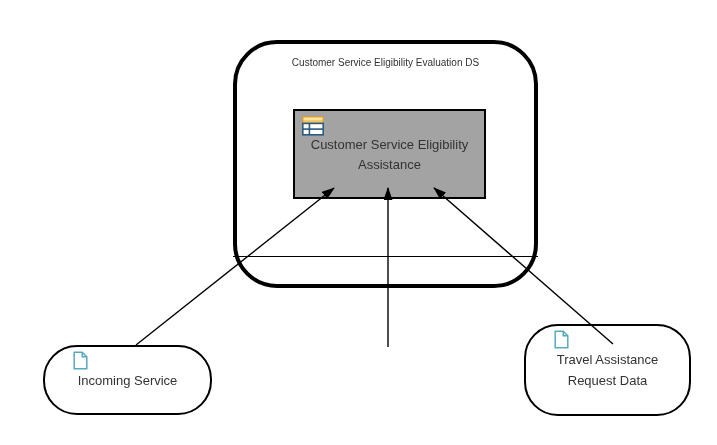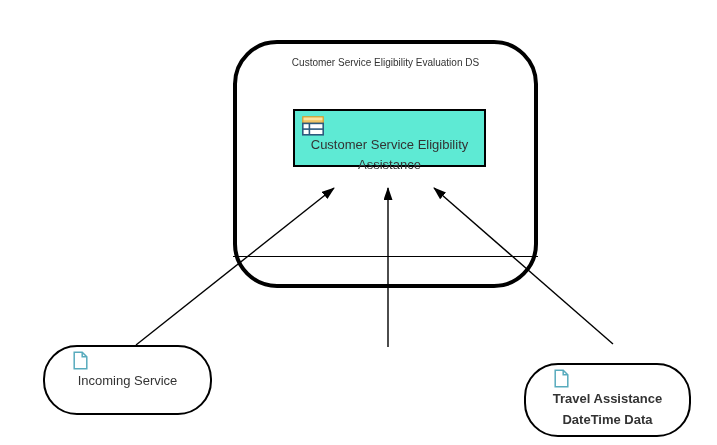--- a/index.html
+++ b/index.html
@@ -53,24 +53,24 @@
     top: 212px;
     height: 0;
     border-top: 1.6px solid var(--stroke);
   }
   
   .decision-node {
     position: absolute;
     left: 293px;
     top: 109px;
     width: 193px;
-    height: 58px;
+    height: 90px;
     border: 2px solid var(--stroke);
     box-sizing: border-box;
-    background: #5eead4;
+    background: #a3a3a3;
   }
   .decision-node .node-icon {
     position: absolute;
     left: 7px;
     top: 5px;
     width: 22px;
     height: 20px;
   }
   .decision-node .node-label {
     position: absolute;
@@ -103,21 +103,21 @@
     left: 0;
     right: 0;
     top: 23px;
     text-align: center;
     font-size: 13px;
     line-height: 21px;
     color: var(--text);
   }
   #input-node-1 { left: 43px;  top: 345px; width: 169px; height: 70px; }
   #input-node-2 { left: 303px; top: 346px; width: 167px; height: 72px; }
-  #input-node-3 { left: 524px; top: 363px; width: 167px; height: 74px; font-weight: bold; }
+  #input-node-3 { left: 524px; top: 324px; width: 167px; height: 92px; }
   
   #connector-layer {
     position: absolute;
     left: 0;
     top: 0;
     width: 717px;
     height: 445px;
     pointer-events: none;
   }
 </style>
@@ -162,21 +162,21 @@
 
   <div class="input-node" id="input-node-3">
     <span class="node-icon">
       <svg width="15" height="19" viewBox="0 0 15 19">
         <path d="M1.2 1.2 H9.2 L13.8 5.8 V17.8 H1.2 Z" style="fill:#ffffff; stroke: var(--document-icon-stroke); stroke-width:1.5; stroke-linejoin:miter"></path>
         <path d="M9.2 1.2 V5.8 H13.8" style="fill:none; stroke: var(--document-icon-stroke); stroke-width:1.5"></path>
       </svg>
     </span>
     <div class="node-label">
       <span>Travel Assistance</span>
-      <span>DateTime Data</span>
+      <span>Request Data</span>
     </div>
   </div>
 
   <svg id="connector-layer">
     <defs>
       <marker id="arrowhead" markerWidth="13" markerHeight="9" refX="12" refY="4.5" orient="auto" markerUnits="userSpaceOnUse">
         <path d="M0 0 L13 4.5 L0 9 Z" style="fill: var(--stroke)"></path>
       </marker>
     </defs>
     <line x1="136" y1="345" x2="334" y2="188" marker-end="url(#arrowhead)" style="stroke: var(--stroke); stroke-width:1.4"></line>

